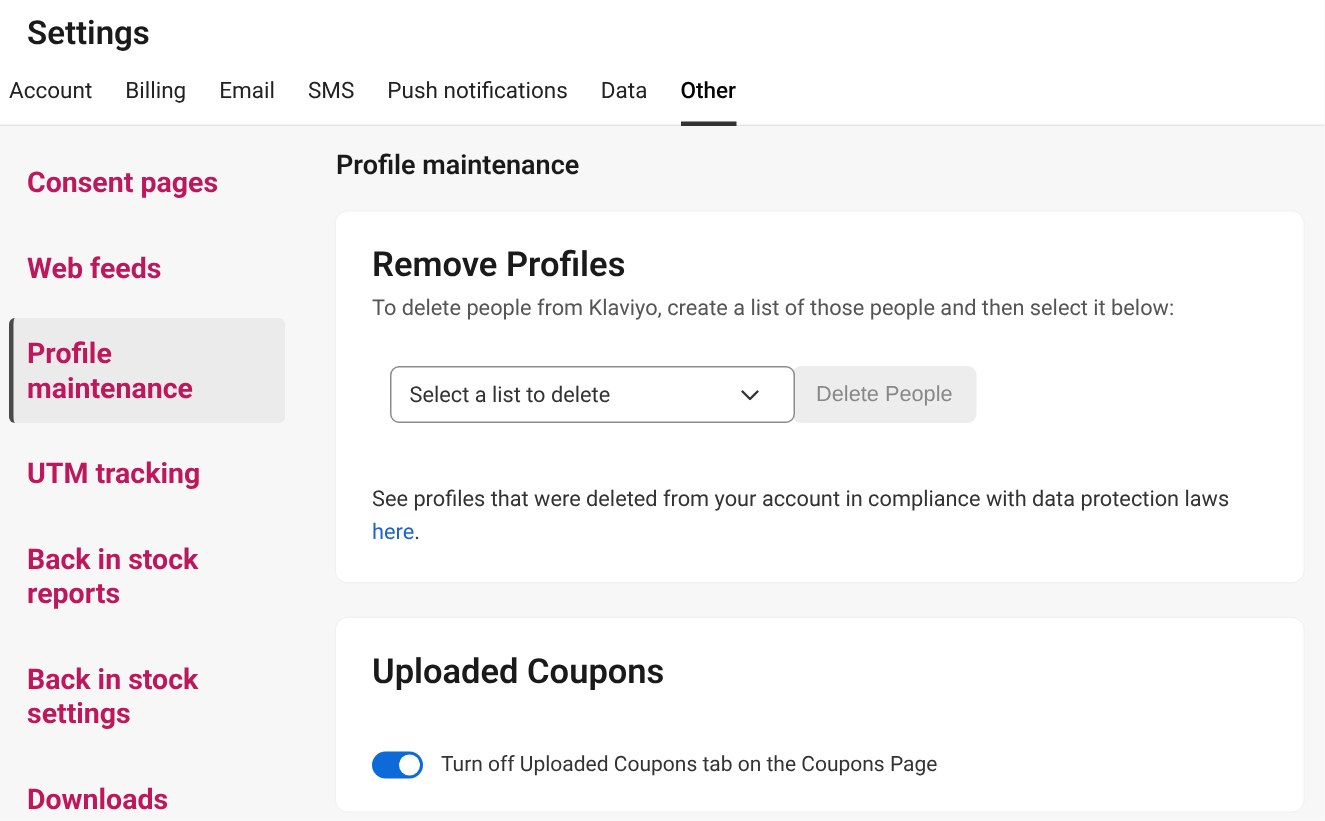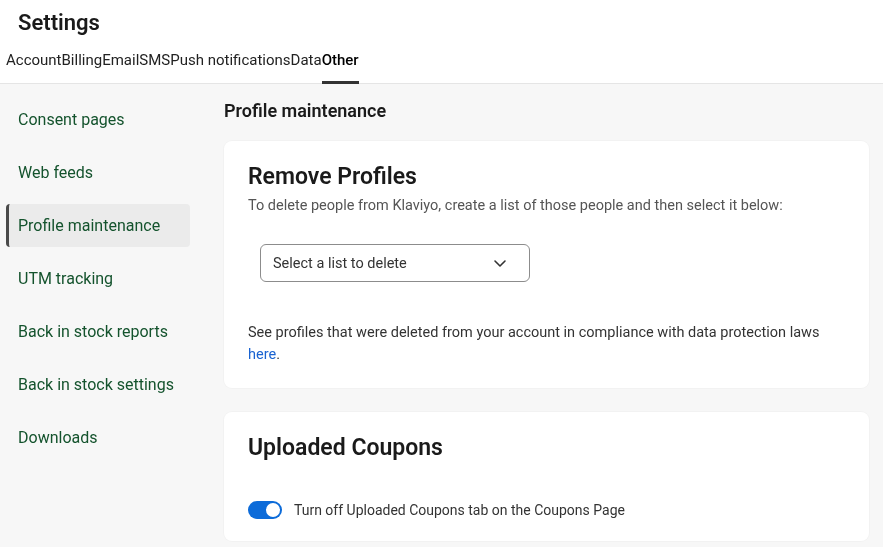--- a/index.html
+++ b/index.html
@@ -1,28 +1,28 @@
 <!DOCTYPE html>
 <html><head>
   <meta charset="utf-8">
   <style>
     * { box-sizing: border-box; margin: 0; padding: 0; }
     body { font-family: -apple-system, BlinkMacSystemFont, "Segoe UI", Roboto, Helvetica, Arial, sans-serif; background: #fff; color: #1a1a1a; width: 883px; height: 547px; overflow: hidden; }
     
     .page-title { font-size: 22px; font-weight: 600; padding: 10px 18px 8px; color: #1a1a1a; }
     
-    .topnav { display: flex; padding: 0 6px; border-bottom: 1px solid #e5e5e5; }
+    .topnav { display: flex; gap: 22px; padding: 0 6px; border-bottom: 1px solid #e5e5e5; }
     .topnav-item { font-size: 15px; color: #222; padding: 8px 0 14px; cursor: pointer; position: relative; }
     .topnav-item.active { color: #000; font-weight: 500; }
     .topnav-item.active::after { content: ""; position: absolute; left: 0; right: 0; bottom: -1px; height: 3px; background: #333; }
     
     .body-area { display: flex; background: #f7f7f7; height: calc(547px - 80px); }
     
     .sidebar { width: 196px; padding: 14px 6px 14px 6px; flex-shrink: 0; }
-    .sidebar-item { font-size: 16px; color: #14532d; padding: 12px 12px; cursor: pointer; border-radius: 4px; margin-bottom: 10px; }
+    .sidebar-item { font-size: 19px; color: #be185d; padding: 12px 12px; cursor: pointer; border-radius: 4px; margin-bottom: 10px; font-weight: bold; }
     .sidebar-item.active { background: #ebebeb; border-left: 3px solid #4a4a4a; padding-left: 9px; }
     
     .content { flex: 1; padding: 16px 14px 0 28px; }
     .content-title { font-size: 18px; font-weight: 600; margin-bottom: 20px; color: #1a1a1a; }
     
     .card { background: #fff; border-radius: 8px; padding: 22px 24px; margin-bottom: 24px; box-shadow: 0 0 0 1px rgba(0,0,0,0.02); }
     .card h2 { font-size: 23px; font-weight: 600; margin-bottom: 6px; color: #1a1a1a; }
     .card .sub { font-size: 14.5px; color: #555; margin-bottom: 28px; line-height: 1.4; }
     
     .controls-row { display: flex; gap: 10px; align-items: center; margin-bottom: 40px; }
@@ -75,20 +75,21 @@
 
       <div class="controls-row">
         <div class="select-box">
           <div class="select-input">Select a list to delete</div>
           <span class="chevron">
             <svg width="16" height="16" viewBox="0 0 16 16">
                 <path d="M3 6 L8 11 L13 6" fill="none" stroke="#333" stroke-width="1.6" stroke-linecap="round" stroke-linejoin="round"></path>
               </svg>
           </span>
         </div>
+        <button class="btn-disabled">Delete People</button>
       </div>
 
       <p class="note-line">
         <span>See profiles that were deleted from your account in compliance with data protection laws </span><br>
         <a class="link">here</a><span>.</span>
       </p>
     </section>
 
     <section class="card">
       <h2 style="margin-bottom:36px;">Uploaded Coupons</h2>

